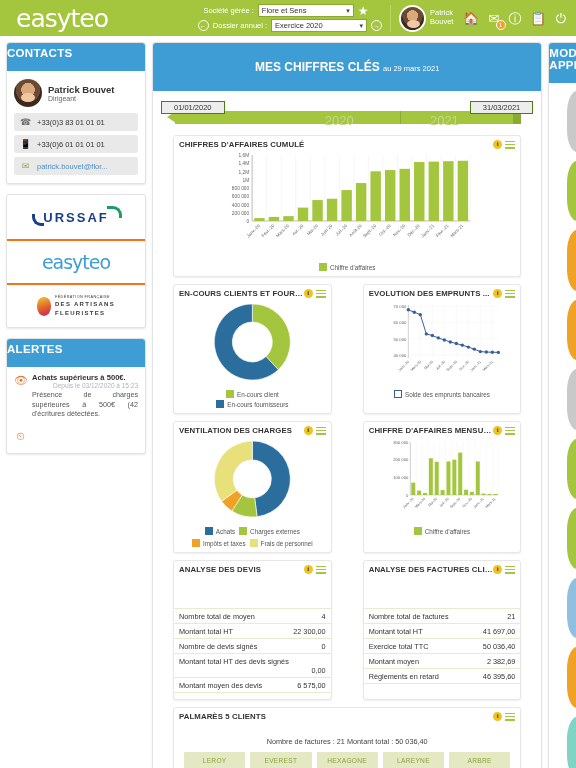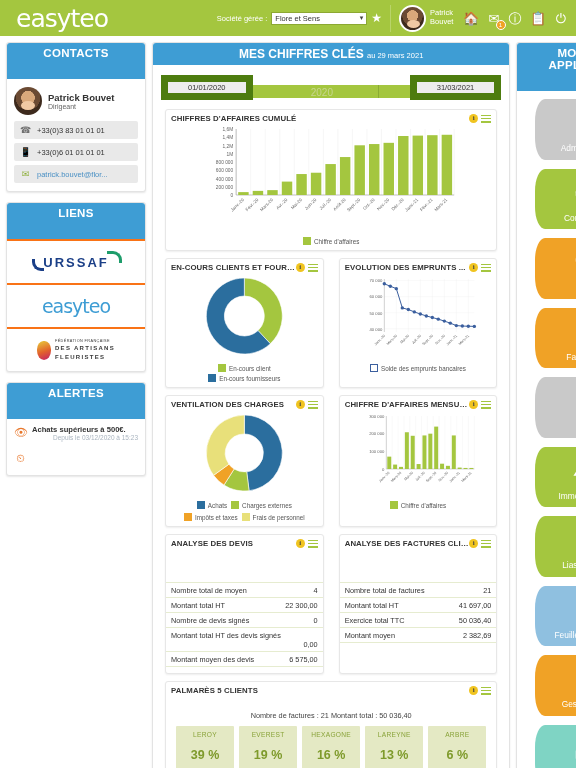--- a/index.html
+++ b/index.html
@@ -48,22 +48,22 @@
     display:flex;align-items:center;justify-content:center; border:1px solid #fff;
   }
   
   .wrap{ display:flex; gap:6px; padding:6px 6px 0 6px; height:732px; }
   .colL{ width:140px; flex:none; display:flex; flex-direction:column; gap:10px;}
   .colC{ flex:1; }
   .colR{ width:142px; flex:none; }
   .panel{ background:#fff; border:1px solid #e3e3e3; border-radius:3px;
           box-shadow:0 1px 2px rgba(0,0,0,.10); }
   .phead{
-    background:#3e9dd4; color:#fff; text-align:center; font-size:11.5px;
-    font-weight:bold; padding:4px 0 20px; border-radius:3px 3px 0 0;
+    background:#3e9dd4; color:#fff; font-size:11.5px;
+    font-weight:bold; padding:4px 0 12px; border-radius:3px 3px 0 0;
     letter-spacing:.3px;
   }
   
   .contact-top{ display:flex; gap:6px; align-items:center; padding:8px 7px 6px; }
   .c-av{ width:28px;height:28px;border-radius:50%;flex:none;
     background:radial-gradient(circle at 50% 38%, #d9a87b 0 30%, #6b4a33 31% 55%, #3d2a1d 56% 100%);
     position:relative; overflow:hidden;}
   .c-av:after{ content:""; position:absolute; left:7px; top:14px; width:14px;height:9px;
     border-radius:50%; background:#f0c9a4; }
   .c-name{ font-size:9.5px; font-weight:bold; color:#333; }
@@ -94,38 +94,38 @@
   .ffaf .t2{ font-weight:bold; font-size:6px; letter-spacing:1.3px;}
   
   .alert{ display:flex; gap:5px; padding:6px 7px 4px; }
   .al-ic{ font-size:11px; color:#e8762a; width:13px; flex:none; text-align:center; padding-top:1px;}
   .al-t{ font-size:7.6px; font-weight:bold; color:#333; }
   .al-d{ font-size:6.5px; color:#aab5c0; text-align:right; }
   .al-b{ font-size:7.2px; color:#555; text-align:justify; line-height:1.35; margin-top:1px;}
   
   .mainpanel{ background:#fff; border:1px solid #e3e3e3; border-radius:3px;
     box-shadow:0 1px 2px rgba(0,0,0,.10); padding:0 0 8px; }
-  .mhead{ background:#3e9dd4; color:#fff; text-align:center; padding:4px 0;
+  .mhead{ background:#3e9dd4; color:#fff; text-align:center; padding:17px 0;
     font-size:12px; font-weight:bold; border-radius:3px 3px 0 0; }
   .mhead .sub{ font-size:7.5px; font-weight:normal; }
   .slider{ margin:8px 8px 6px; position:relative; height:30px; }
   .track{ position:absolute; left:14px; right:18px; top:12px; height:13px;
     background:#a4c63f; }
   .track .div{ position:absolute; top:0; bottom:0; width:1px; background:#8aab33; left:66%;}
   .handleL{ position:absolute; left:6px; top:12px; width:0;height:0;
     border-top:6.5px solid transparent;border-bottom:6.5px solid transparent;
     border-right:9px solid #a4c63f;}
   .handleR{ position:absolute; right:12px; top:12px; width:8px; height:13px; background:#8aab33;}
-  .dlabel{ position:absolute; background:#ededed; border:7px solid #4d7c0f;
-    font-size:7.5px; padding:1px 20px; color:#333; top:2px; }
+  .dlabel{ position:absolute; background:#ededed; border:1px solid #4d7c0f;
+    font-size:7.5px; padding:1px 12px; color:#333; top:2px; }
   .dl-left{ left:0; }
   .dl-right{ right:0; }
-  .yr{ position:absolute; font-size:10px; color:#c7d68e; top:14px; }
+  .yr{ position:absolute; font-size:13px; color:#c7d68e; top:14px; }
   .card{ border:1px solid #e7e7e7; border-radius:3px; background:#fff;
-    box-shadow:0 1px 2px rgba(0,0,0,.07); margin:0 4px 7px; }
+    box-shadow:0 1px 2px rgba(0,0,0,.07); margin:0 12px 7px; }
   .ctitle{ display:flex; align-items:center; padding:4px 5px 2px; }
   .ctitle h3{ font-size:7.8px; font-weight:bold; color:#333; letter-spacing:.1px;
     white-space:nowrap; overflow:hidden; text-overflow:ellipsis;}
   .cicons{ margin-left:auto; display:flex; gap:3px; align-items:center; }
   .ic-i{ width:9px;height:9px;border-radius:50%;background:#f0c420;color:#444;
     font-size:7px; font-weight:bold; line-height:9px; text-align:center;
     font-family:"Liberation Serif",serif;}
   .ic-m{ width:10px;height:8px; display:flex; flex-direction:column; justify-content:space-between;}
   .ic-m i{ display:block; height:1.6px; background:#a4c63f; }
   .cardrow{ display:flex; gap:7px; padding:0 8px; }
@@ -167,20 +167,29 @@
 
   <div class="topselects">
     <div class="selrow">
       <label>Société gérée :</label>
       <div class="fakesel">
         <span class="cv">Flore et Sens</span>
         <span class="ca">▾</span>
       </div>
       <span class="star">★</span>
     </div>
+    <div class="selrow">
+      <span class="arrowbtn">←</span>
+      <label style="width:auto">Dossier annuel :</label>
+      <div class="fakesel">
+        <span class="cv">Exercice 2020</span>
+        <span class="ca">▾</span>
+      </div>
+      <span class="arrowbtn">→</span>
+    </div>
   </div>
 
   <div class="userblock">
     <div class="avatar"></div>
     <div class="uname">
       <div>Patrick</div>
       <div>Bouvet</div>
     </div>
   </div>
 
@@ -216,21 +225,20 @@
         <span class="gi">📱</span>
         <span class="ctext">+33(0)6 01 01 01 01</span>
       </div>
       <div class="c-row mail">
         <span class="gi">✉</span>
         <span class="ctext">patrick.bouvet@flor...</span>
       </div>
     </div>
 
     <div class="panel">
-      <div class="phead">LIENS</div>
       <div class="link-item">
         <span class="urssaf">URSSAF</span>
       </div>
       <div class="link-item">
         <span class="etlogo">easyteo</span>
       </div>
       <div class="link-item">
         <div class="ffaf">
           <div class="fl"></div>
           <div class="txt">
@@ -242,20 +250,21 @@
       </div>
     </div>
 
     <div class="panel">
       <div class="phead">ALERTES</div>
       <div class="alert">
         <div class="al-ic">👁</div>
         <div style="flex:1">
           <div class="al-t">Achats supérieurs à 500€.</div>
           <div class="al-d">Depuis le 03/12/2020 à 15:23</div>
+          <div class="al-b">Présence de charges supérieures à 500€ (42 d'écritures détectées.</div>
         </div>
       </div>
       <div class="alert">
         <div class="al-ic">⏲</div>
       </div>
       <div style="height:6px"></div>
     </div>
   </div>
 
   <div class="colC">
@@ -636,20 +645,24 @@
               <td class="v">41 697,00</td>
                 </tr>
             <tr>
               <td>Exercice total TTC</td>
               <td class="v">50 036,40</td>
                 </tr>
             <tr>
               <td>Montant moyen</td>
               <td class="v">2 382,69</td>
                 </tr>
+            <tr>
+              <td>Règlements en retard</td>
+              <td class="v">46 395,60</td>
+                </tr>
           </tbody>
             </table>
           <div style="height:6px"></div>
         </div>
       </div>
 
       <div class="padx">
         <div class="card">
           <div class="ctitle">
             <h3>PALMARÈS 5 CLIENTS</h3>

